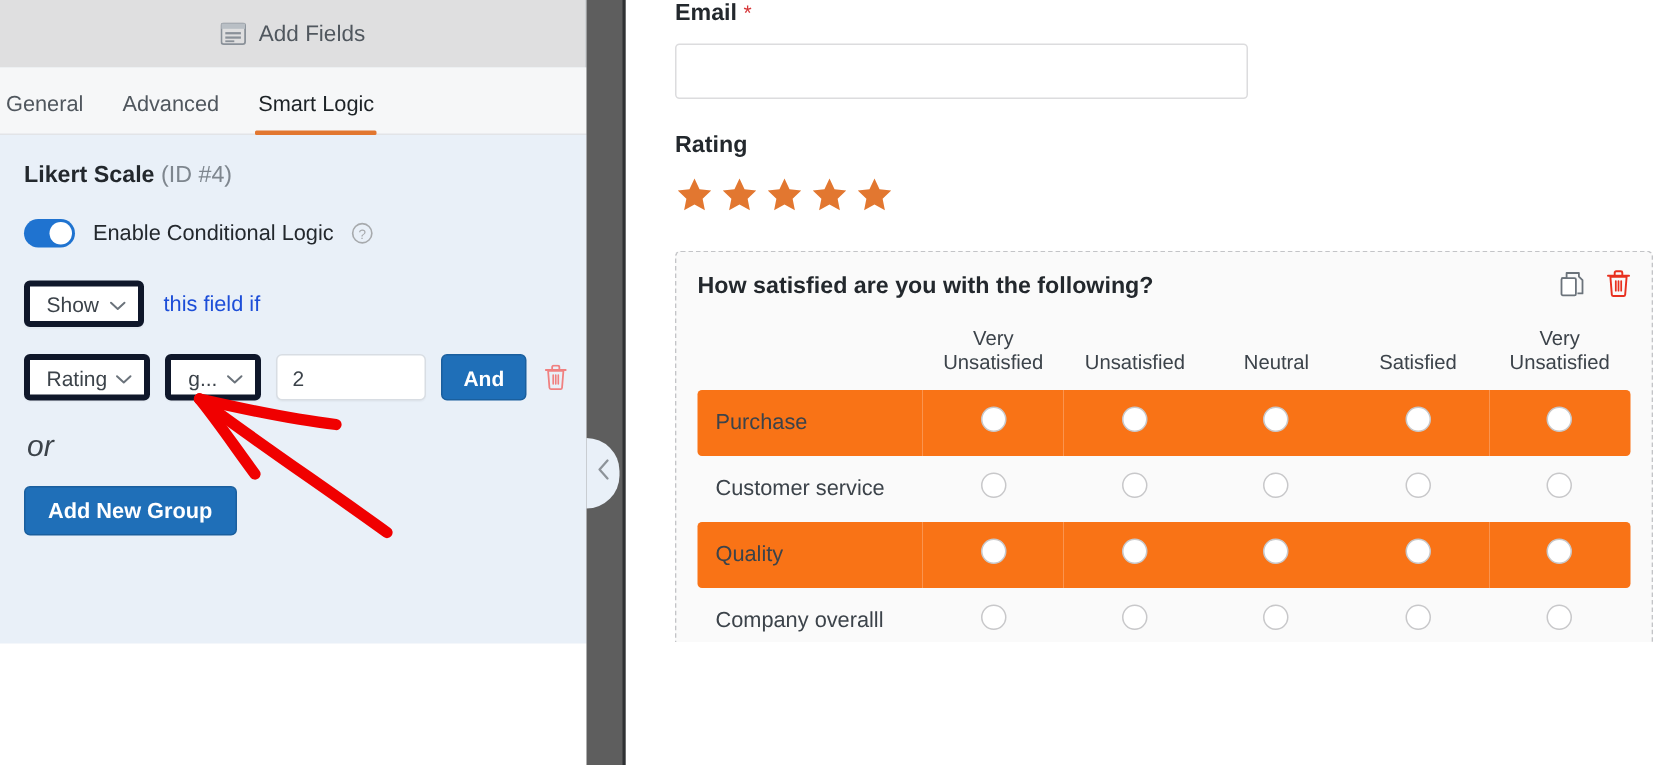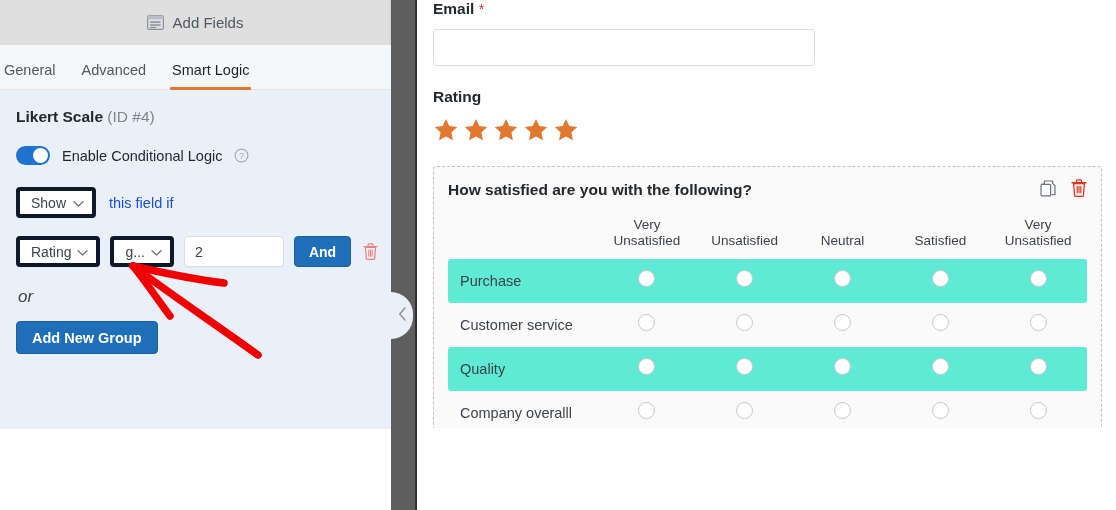--- a/index.html
+++ b/index.html
@@ -93,21 +93,21 @@
     font-family: "Liberation Sans", sans-serif;
     box-shadow: 0 1px 1px rgba(0,0,0,0.03);
   }
   .btn-and {
     background: #1f6fb8; color: #fff; border: 1px solid #1a5f9e; border-radius: 4px;
     height: 31px; padding: 0 14px; font-size: 14px; font-weight: 700;
     cursor: pointer; font-family: "Liberation Sans", sans-serif;
   }
   .trash-sm { cursor: pointer; display: inline-flex; margin-left: 2px; }
 
-  .or-text { font-style: italic; font-size: 17px; color: #3c434a; margin: 20px 0 14px 2px; }
+  .or-text { font-style: italic; font-size: 20px; color: #3c434a; margin: 20px 0 14px 2px; }
   .btn-group {
     background: #1f6fb8; color: #fff; border: 1px solid #1a5f9e; border-radius: 4px;
     height: 33px; padding: 0 15px; font-size: 14.5px; font-weight: 700;
     cursor: pointer; font-family: "Liberation Sans", sans-serif;
   }
 
   
   .arrow { position: absolute; left: 128px; top: 258px; pointer-events: none; }
 
   
@@ -117,21 +117,21 @@
   }
   .handle {
     position: absolute; left: 0; top: 292px; width: 22px; height: 47px;
     background: #e9f0f8; border-top-right-radius: 24px; border-bottom-right-radius: 24px;
     display: flex; align-items: center; justify-content: center; cursor: pointer;
   }
 
   
   .preview {
     flex: 1 1 auto; height: 428px; background: #fff;
-    padding: 0 14px 0 16px; position: relative; overflow: hidden;
+    padding: 0 14px 0 16px; position: relative; overflow: hidden; margin-left: 17px;
   }
   .fld { margin-top: 0; }
   .flabel { font-size: 15.5px; font-weight: 700; color: #23282d; margin: 0 0 11px 0; }
   .req { color: #d63638; font-weight: 400; font-size: 14px; }
   .inp-box {
     height: 37px; border: 1px solid #dcdcde; border-radius: 3px; background: #fff;
     width: 382px;
   }
   .stars { display: flex; gap: 4px; margin-top: 3px; }
 
@@ -147,21 +147,21 @@
   table.lk th {
     font-size: 13.5px; font-weight: 400; color: #3c434a; text-align: center;
     padding: 0 2px 9px 2px; line-height: 1.22; vertical-align: bottom;
   }
   table.lk th.rowhead { width: 150px; }
   table.lk td { padding: 0; text-align: center; height: 44px; vertical-align: middle; }
   table.lk td.rowlabel {
     text-align: left; font-size: 14.5px; color: #3c434a; padding-left: 12px;
     line-height: 1.26;
   }
-  table.lk tr.alt td { background: #5eead4; }
+  table.lk tr.alt td { background: #f97316; }
   table.lk tr.alt td:first-child { border-top-left-radius: 3px; border-bottom-left-radius: 3px; }
   table.lk tr.alt td:last-child { border-top-right-radius: 3px; border-bottom-right-radius: 3px; }
   .radio {
     width: 17px; height: 17px; border-radius: 50%;
     border: 1px solid #c8c8ca; background: #fff; display: inline-block;
     cursor: pointer;
   }
 </style>
 </head>
 <body>

